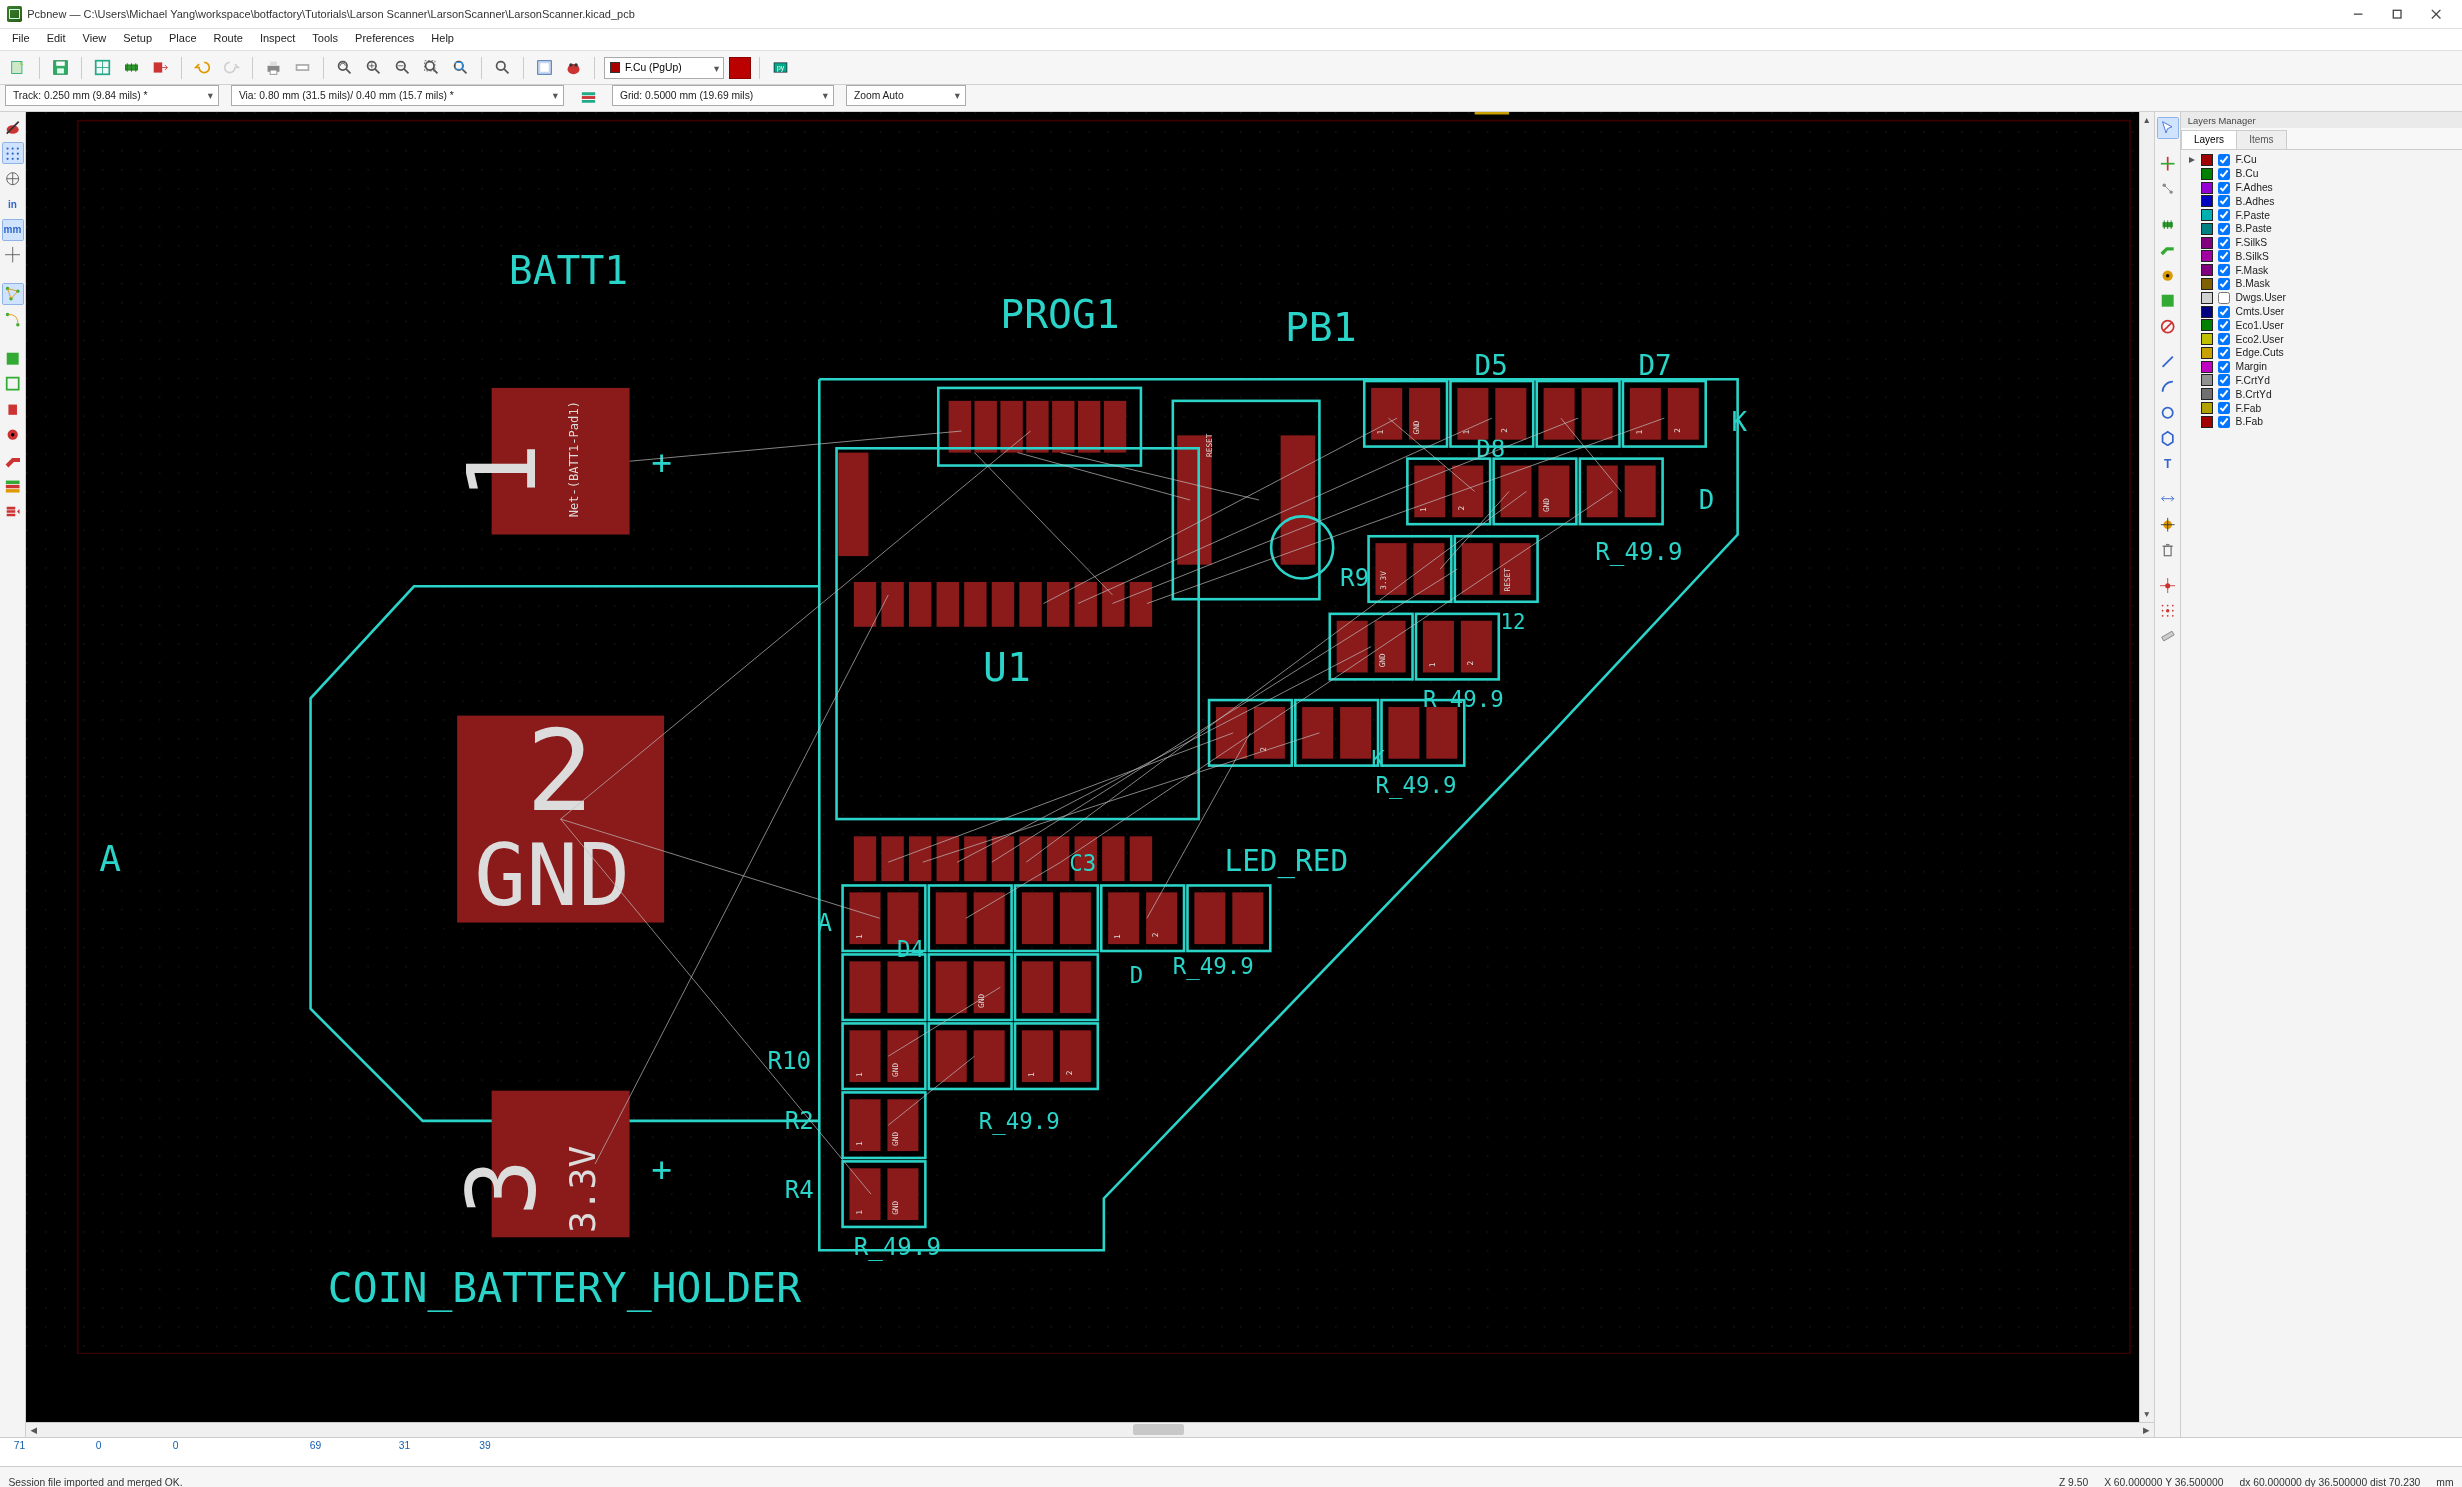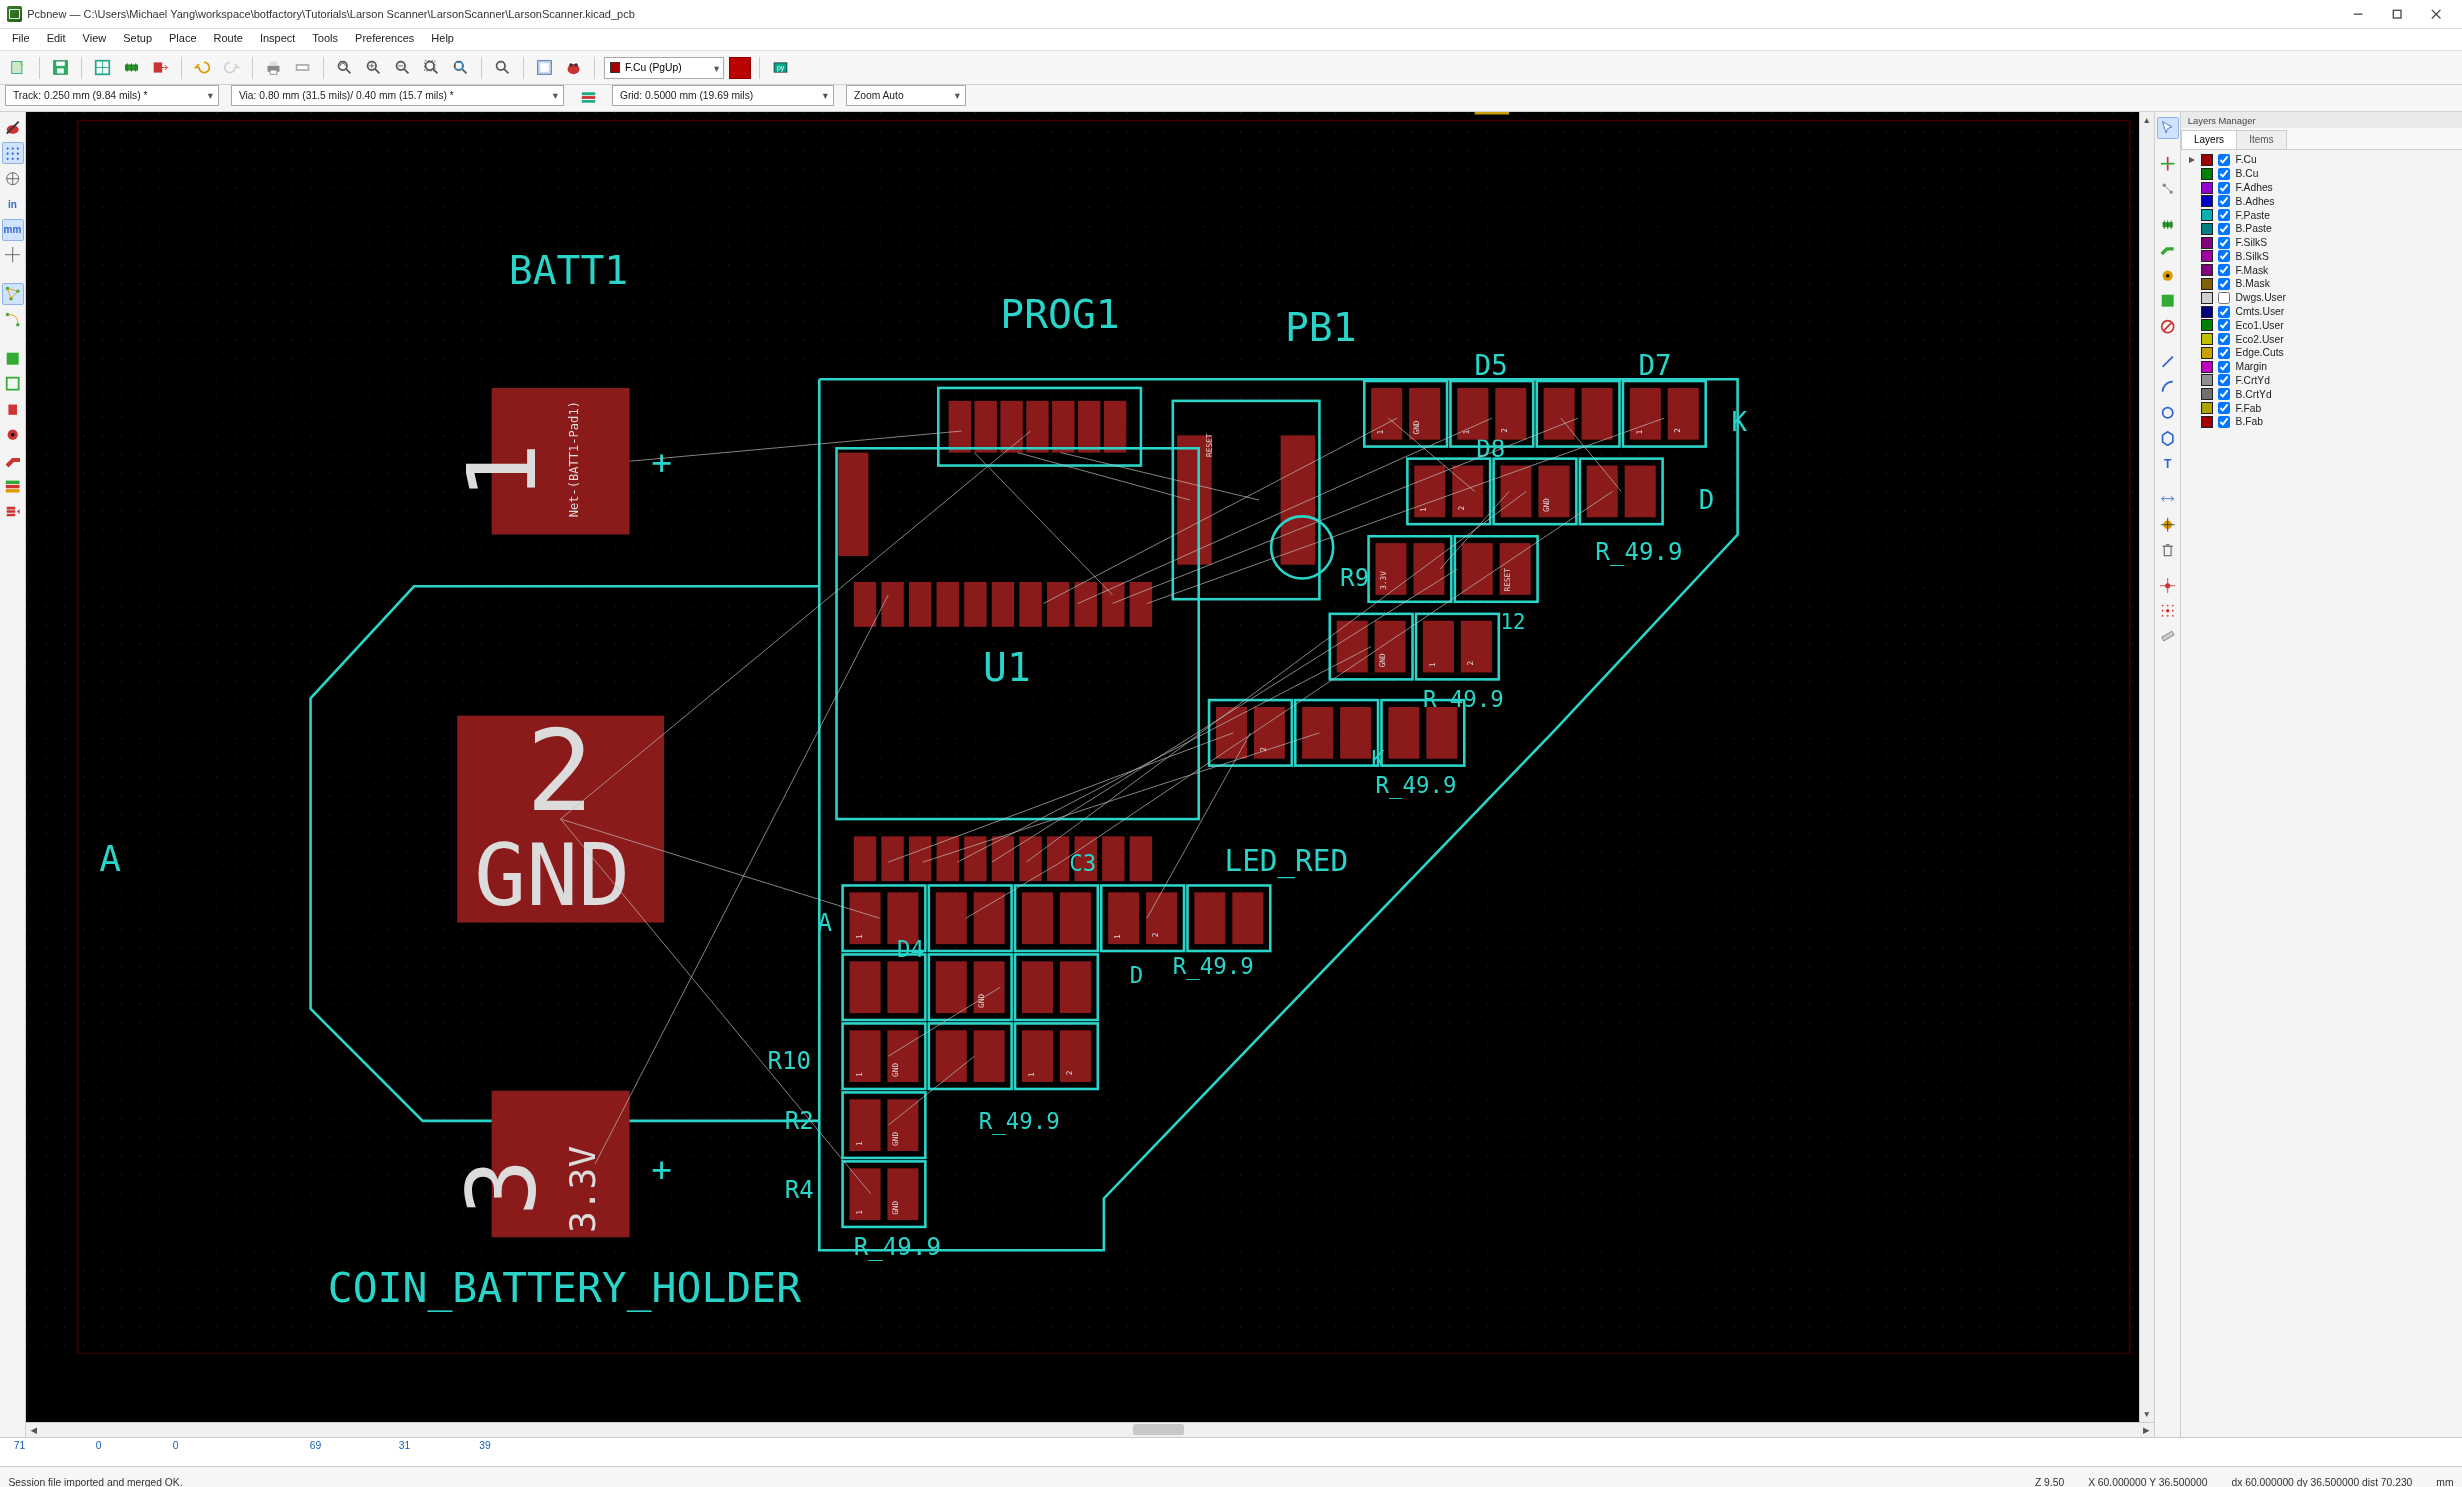--- a/index.html
+++ b/index.html
@@ -80,21 +80,21 @@
 
 
 .stats-bar { height:29px; border-top:0.9px solid #ccc; background:#fff; display:flex; flex-direction:column; font-size:10.3px; padding:1.7px 13.7px;}
 .stats-bar .row { display:flex; gap:60px;}
 .stats-bar .hdr { color:#1560b0; }
 .stats-bar .val { color:#1560b0; }
 
 
 .status-bar { height:22px; border-top:0.9px solid #ccc; background:#f6f6f6; display:flex; align-items:flex-end; font-size:10.3px; color:#333; padding:0 8.5px;}
 .status-bar .spacer{flex:1;}
-.status-bar .seg{margin-left:24px; white-space:nowrap;text-decoration:underline;}
+.status-bar .seg{margin-left:16px; white-space:nowrap;text-decoration:underline;}
 
 </style>
 </head>
 <body>
 
 <div class="window" id="win" style="transform: scale(1);">
 
   <div class="title-bar">
     <div class="app-icon"></div>
     <div>Pcbnew — C:\Users\Michael Yang\workspace\botfactory\Tutorials\Larson Scanner\LarsonScanner\LarsonScanner.kicad_pcb</div>

